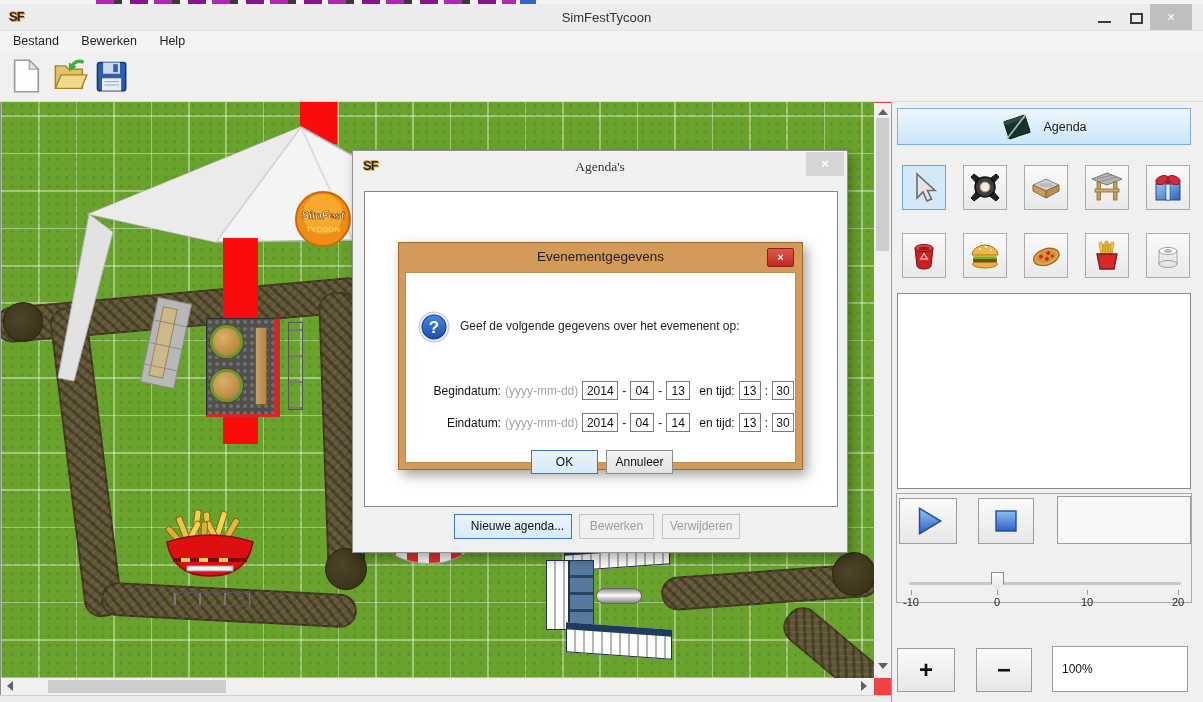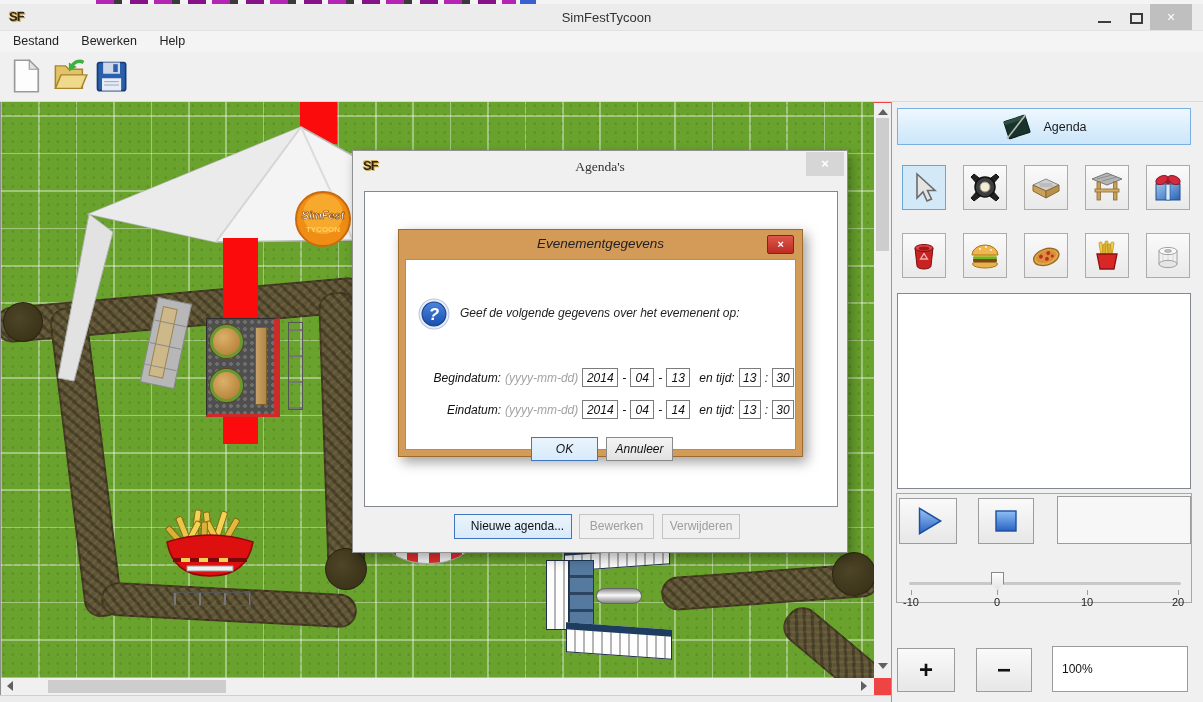--- a/index.html
+++ b/index.html
@@ -93,22 +93,22 @@
      border:1px solid #919191; box-shadow:4px 5px 12px rgba(0,0,0,0.33); z-index:30; }
   #agendas-dialog .dlg-title { position:absolute; left:0; right:0; top:8px; text-align:center; font-size:13.5px; color:#333;font-family:Liberation Serif, serif; }
   .dlg-close-gray { position:absolute; right:3px; top:1px; width:38px; height:24px; background:#d6d6d6; color:#fff;
      text-align:center; line-height:24px; font-size:13px; font-weight:bold; }
   .dlg-list { position:absolute; left:11px; top:40px; width:474px; height:316px; background:#fff; border:1px solid #828790; }
   .btn { position:absolute; font-size:12px; text-align:center; border:1px solid #8a8a8a;
      background:linear-gradient(#f4f4f4,#e2e2e2); color:#111; }
   .btn.focused { border:1px solid #3f76bf; background:linear-gradient(#eaf4fc,#d7eafb); }
   .btn.disabled { color:#9d9d9d; border-color:#c3c3c3; background:#f0f0f0; }
 
-  #event-dialog { left:398px; top:229px; width:405px; height:228px; background:#d49a58;
-     border:1px solid #9c6b2d; box-shadow:4px 5px 12px rgba(0,0,0,0.38); z-index:40;font-style:italic; }
+  #event-dialog { left:398px; top:242px; width:405px; height:228px; background:#d49a58;
+     border:1px solid #9c6b2d; box-shadow:4px 5px 12px rgba(0,0,0,0.38); z-index:40; }
   #event-dialog .dlg-title { position:absolute; left:0; right:0; top:6px; text-align:center; font-size:13.5px; color:#222; }
   .dlg-close-red { position:absolute; right:8px; top:5px; width:27px; height:19px; border:1px solid #8f1f16; border-radius:2px;
      background:linear-gradient(#e0564a,#bb2c22); color:#fff; text-align:center; line-height:17px; font-size:11px; font-weight:bold; }
   .ev-content { position:absolute; left:6px; top:29px; right:6px; bottom:6px; background:#fff; border:1px solid #b98d52; }
   .ev-row { position:absolute; display:flex; align-items:center; justify-content:flex-end; gap:4px; font-size:12px; color:#111; }
   .hint { color:#a3a3a3; }
   .tbox { border:1px solid #7b7b7b; background:#fff; height:19px; display:flex; align-items:center; justify-content:center;
           font-size:12px; color:#111; }
   .caret { display:inline-block; width:1px; height:13px; background:#000; margin-left:1px; }
 </style>

